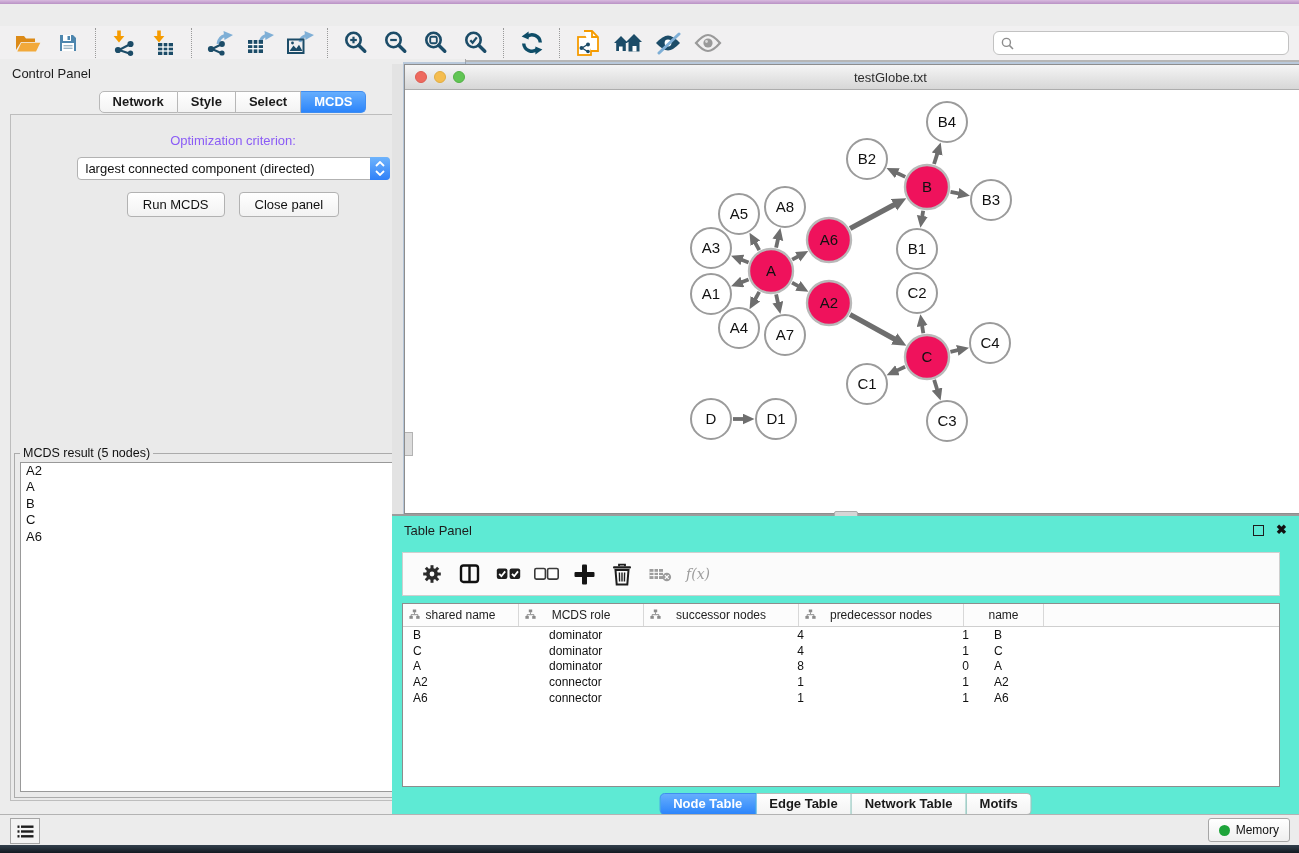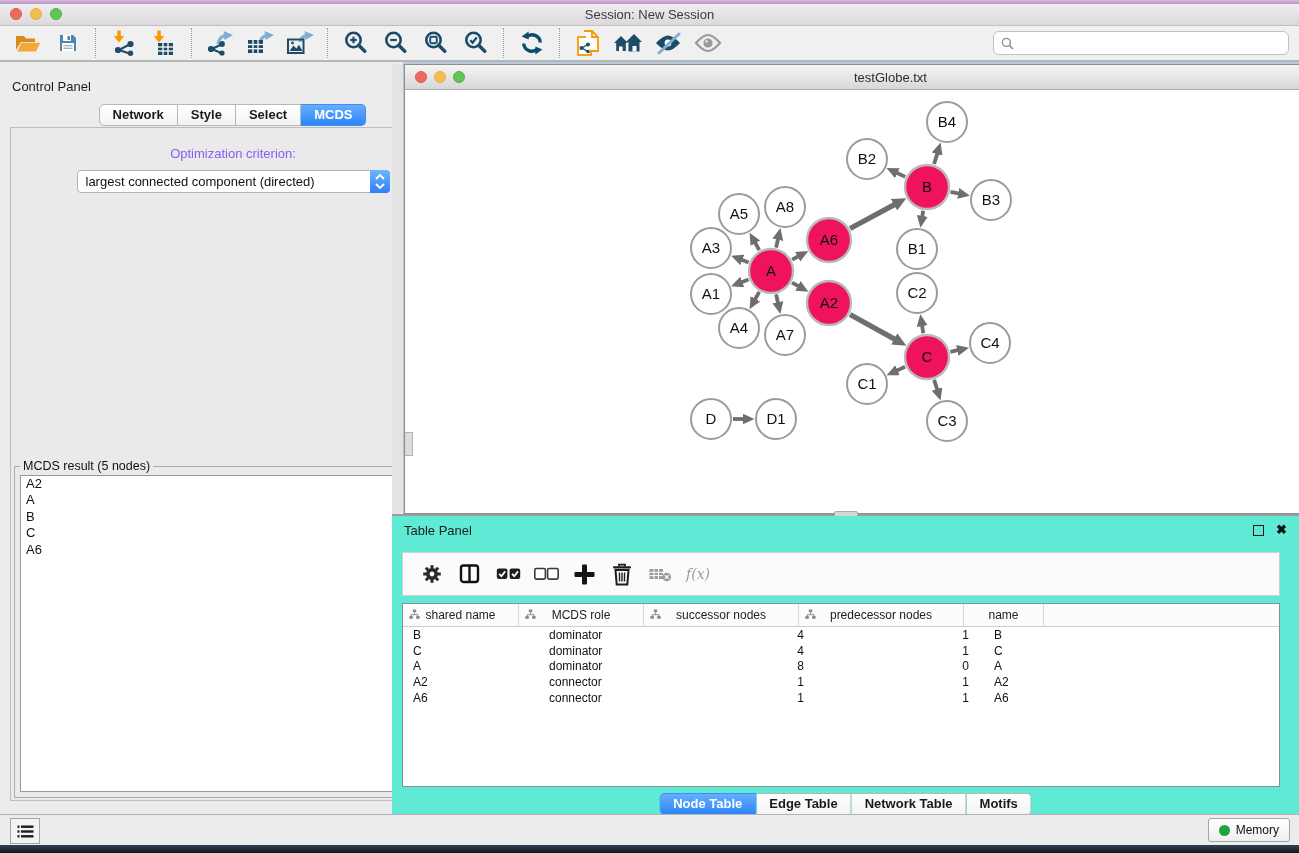--- a/index.html
+++ b/index.html
@@ -23,21 +23,21 @@
   .toolbar{position:absolute;top:26px;left:0;right:0;height:36px;background:#f1f0f1;
     border-bottom:2px solid #b6b6b6;display:flex;align-items:center;padding:0 8px;box-sizing:border-box;}
   .tgroup{display:flex;align-items:center;height:100%;}
   .tsep{width:1px;height:30px;border-left:1px dotted #9a9a9a;margin:0 7px;}
   .tbi{width:40px;height:32px;display:flex;align-items:center;justify-content:center;cursor:default;}
   .search{position:absolute;right:10px;top:5px;width:296px;height:24px;background:#fff;
     border:1px solid #c2c2c2;border-radius:6px;display:flex;align-items:center;padding:0 7px;box-sizing:border-box;}
   .search input{border:none;outline:none;flex:1;font-size:12px;margin-left:5px;font-family:"Liberation Sans",sans-serif;background:transparent;}
 
   
-  .control-panel{position:absolute;top:72px;left:0;width:466px;bottom:38px;background:#ececec;border-right:1px solid #a8a8a8;box-sizing:border-box;}
+  .control-panel{position:absolute;top:59px;left:0;width:466px;bottom:38px;background:#ececec;border-right:1px solid #a8a8a8;box-sizing:border-box;}
   .panel-head{height:28px;display:flex;align-items:center;padding:0 12px;font-size:13px;color:#1d1d1d;}
   .panel-ctrl{margin-left:auto;display:flex;gap:12px;align-items:center;}
   .float-box{width:9px;height:9px;border:1.5px solid #1d1d1d;}
   .close-x{font-size:13px;font-weight:bold;color:#111;line-height:10px;}
   .segbar{display:flex;}
   .seg{height:20px;line-height:20px;padding:0 13px;background:linear-gradient(#ffffff,#f3f3f3);
     border:1px solid #b7b7b7;border-left:none;font-size:13px;font-weight:600;color:#1a1a1a;cursor:default;}
   .seg:first-child{border-left:1px solid #b7b7b7;border-radius:5px 0 0 5px;}
   .seg:last-child{border-radius:0 5px 5px 0;}
   .seg.active{background:linear-gradient(#66aefd,#2c85fb);border-color:#3f8df0;color:#fff;}
@@ -97,28 +97,20 @@
     border:1px solid #a6a6a6;border-radius:3px;display:flex;align-items:center;gap:6px;padding:0 10px;
     font-size:12px;color:#111;box-sizing:border-box;cursor:default;}
   .mem-dot{width:11px;height:11px;border-radius:50%;background:#1ea43a;}
 </style>
 </head>
 <body>
 
 <div class="root">
   <div class="strip-top"></div>
 
-  <div class="titlebar">
-    <div class="lights">
-      <div class="light red"></div>
-      <div class="light yellow"></div>
-      <div class="light green"></div>
-    </div>
-    <div class="title-text">Session: New Session</div>
-  </div>
 
   <div class="toolbar">
     <div class="tgroup">
       <div class="tbi">
         <svg width="26" height="20" viewBox="0 0 26 20">
             <path d="M1 3 h8 l2 2.5 h9 v3.5 H6 L1 17 z" fill="#DC8A17"></path>
             <path d="M6.3 9.8 h19 L21 18.6 H2.3 z" fill="#F2A93B"></path>
           </svg>
       </div>
       <div class="tbi">
@@ -322,20 +314,24 @@
       <div class="criterion">
         <span>largest connected component (directed)</span>
         <span class="stepper">
           <svg width="10" height="6" viewBox="0 0 10 6">
               <path d="M1 5 L5 1 L9 5" stroke="#fff" stroke-width="1.8" fill="none"></path>
             </svg>
           <svg width="10" height="6" viewBox="0 0 10 6">
               <path d="M1 1 L5 5 L9 1" stroke="#fff" stroke-width="1.8" fill="none"></path>
             </svg>
         </span>
+      </div>
+      <div class="cp-buttons">
+        <div class="btn">Run MCDS</div>
+        <div class="btn">Close panel</div>
       </div>
       <div class="result-group">
         <div class="group-title">MCDS result (5 nodes)</div>
         <div class="result-list" id="mcds-list">
           <div class="scroll-track"></div>
         <div class="result-item">A2</div>
             <div class="result-item">A</div>
             <div class="result-item">B</div>
             <div class="result-item">C</div>
             <div class="result-item">A6</div>

